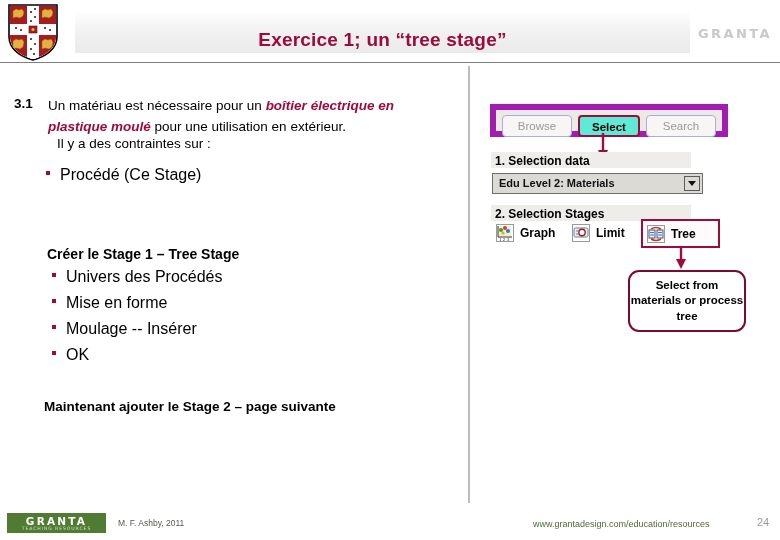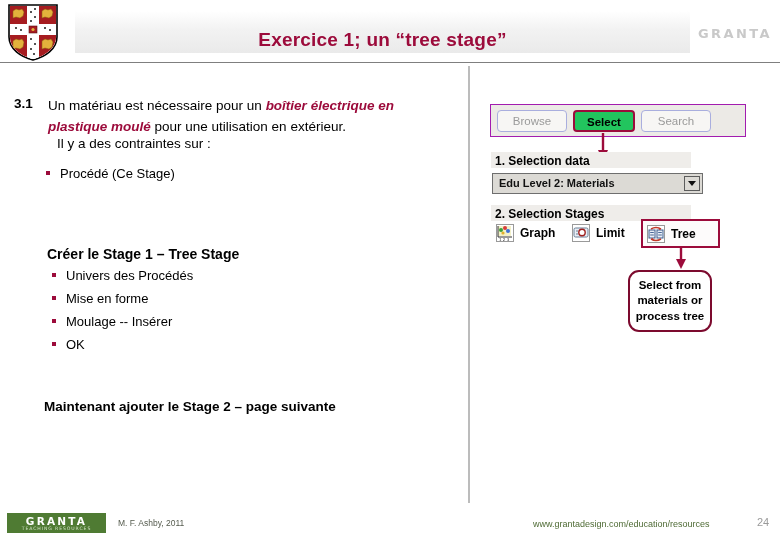--- a/index.html
+++ b/index.html
@@ -100,21 +100,21 @@
 
   .bullet-list {
     position: absolute;
     margin: 0;
     padding: 0;
     list-style: none;
   }
   .bullet-list li {
     position: relative;
     padding-left: 16px;
-    font-size: 13px;
+    font-size: 16px;
     color: #000;
     margin-bottom: 6.5px;
   }
   .bullet-list li::before {
     content: "";
     position: absolute;
     left: 2px; top: 5px;
     width: 4px; height: 4px;
     background: #9c0b3b;
   }
@@ -142,24 +142,24 @@
   
   #app-panel {
     position: absolute;
     left: 490px; top: 104px;
     width: 248px;
   }
 
   
   #tab-strip {
     position: relative;
-    width: 256px;
+    width: 238px;
     height: 33px;
     background: #eceae6;
-    border: 1px solid #a21caf;
+    border: 6px solid #a21caf;
     box-sizing: border-box;
   }
   .tab {
     position: absolute;
     top: 5px;
     height: 22px;
     box-sizing: border-box;
     border-radius: 4px;
     font-size: 11.5px;
     text-align: center;
@@ -169,21 +169,21 @@
   #tab-browse {
     left: 6px; width: 70px;
     border: 1.5px solid #a9aede;
     color: #9a9a9a;
   }
   #tab-select {
     left: 82px; width: 62px;
     border: 2px solid #9c0b3b;
     color: #000;
     font-weight: bold;
-    background: #22c55e;
+    background: #5eead4;
   }
   #tab-search {
     left: 150px; width: 70px;
     border: 1.5px solid #a9aede;
     color: #9a9a9a;
   }
 
   
   #arrow-select {
     position: absolute;
@@ -274,21 +274,21 @@
   }
   #btn-tree {
     left: 4px; top: 4px;
   }
   .icon-box { width: 18px; height: 18px; display:block; }
 
   
   #callout {
     position: absolute;
     left: 628px; top: 270px;
-    width: 84px; height: 62px;
+    width: 118px; height: 62px;
     border: 2px solid #7c0a2e;
     border-radius: 11px;
     background: #ffffff;
     box-sizing: border-box;
     display: flex;
     align-items: center;
     justify-content: center;
   }
   #callout-text {
     font-size: 11.5px;

